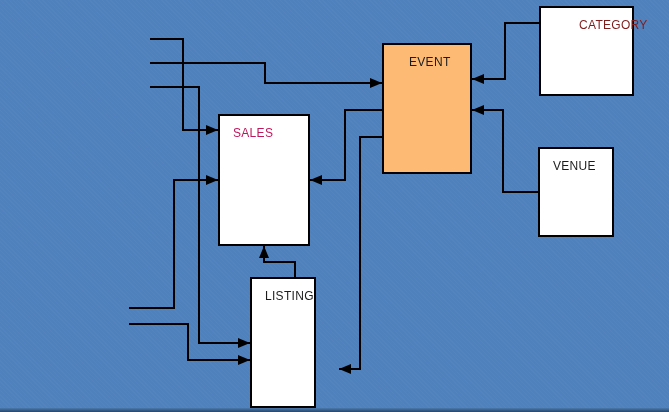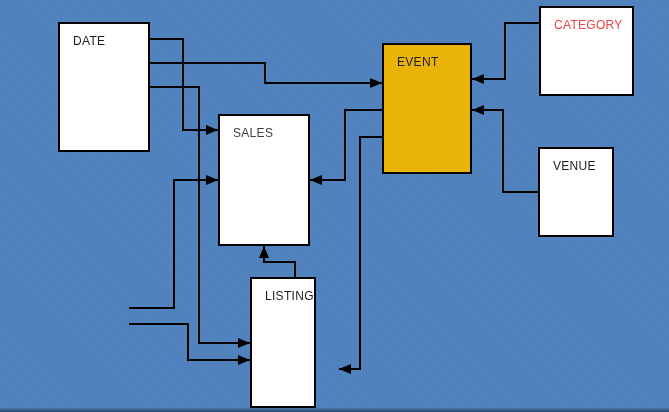--- a/index.html
+++ b/index.html
@@ -72,33 +72,30 @@
       <polyline points="150,87 199,87 199,343 250,343" fill="none" stroke="#000000" stroke-width="2" marker-end="url(#arrowhead)"></polyline>
       <polyline points="129,308 174,308 174,180 218,180" fill="none" stroke="#000000" stroke-width="2" marker-end="url(#arrowhead)"></polyline>
       <polyline points="129,324 188,324 188,360 250,360" fill="none" stroke="#000000" stroke-width="2" marker-end="url(#arrowhead)"></polyline>
       <polyline points="539,23 505,23 505,79 472,79" fill="none" stroke="#000000" stroke-width="2" marker-end="url(#arrowhead)"></polyline>
       <polyline points="538,192 503,192 503,110 472,110" fill="none" stroke="#000000" stroke-width="2" marker-end="url(#arrowhead)"></polyline>
       <polyline points="382,110 345,110 345,180 310,180" fill="none" stroke="#000000" stroke-width="2" marker-end="url(#arrowhead)"></polyline>
       <polyline points="382,137 360,137 360,369 339,369" fill="none" stroke="#000000" stroke-width="2" marker-end="url(#arrowhead)"></polyline>
       <polyline points="295,277 295,262 264,262 264,246" fill="none" stroke="#000000" stroke-width="2" marker-end="url(#arrowhead)"></polyline>
     </svg>
 
-  <div class="entity" style="background: rgb(255, 255, 255); border-color: rgb(0, 0, 0); left: 58px; top: 22px; width: 92px; height: 130px;">
-    <span class="entity-label" style="color: rgb(28, 28, 28);">DATE</span>
-  </div>
   <div class="entity" style="background: rgb(255, 255, 255); border-color: rgb(0, 0, 0); left: 218px; top: 114px; width: 92px; height: 132px;">
-    <span class="entity-label" style="color: #404040; padding-left: 13px;">SALES</span>
+    <span class="entity-label" style="color: #be185d; padding-left: 13px;">SALES</span>
   </div>
   <div class="entity" style="background: rgb(255, 255, 255); border-color: rgb(0, 0, 0); left: 250px; top: 277px; width: 66px; height: 131px;">
     <span class="entity-label" style="color: rgb(28, 28, 28);">LISTING</span>
   </div>
-  <div class="entity" style="background: #eab308; border-color: rgb(0, 0, 0); left: 382px; top: 43px; width: 90px; height: 131px;">
+  <div class="entity" style="background: #fdba74; border-color: rgb(0, 0, 0); left: 382px; top: 43px; width: 90px; height: 131px; padding-left: 12px;">
     <span class="entity-label" style="color: rgb(28, 28, 28);">EVENT</span>
   </div>
   <div class="entity" style="background: rgb(255, 255, 255); border-color: rgb(0, 0, 0); left: 539px; top: 6px; width: 95px; height: 90px;">
-    <span class="entity-label" style="color: #ef4444;">CATEGORY</span>
+    <span class="entity-label" style="color: #7f1d1d; margin-left: 25px;">CATEGORY</span>
   </div>
   <div class="entity" style="background: rgb(255, 255, 255); border-color: rgb(0, 0, 0); left: 538px; top: 147px; width: 76px; height: 90px;">
     <span class="entity-label" style="color: rgb(28, 28, 28);">VENUE</span>
   </div>
 
   <div class="bottom-edge"></div>
 </div>
 
 </body></html>

